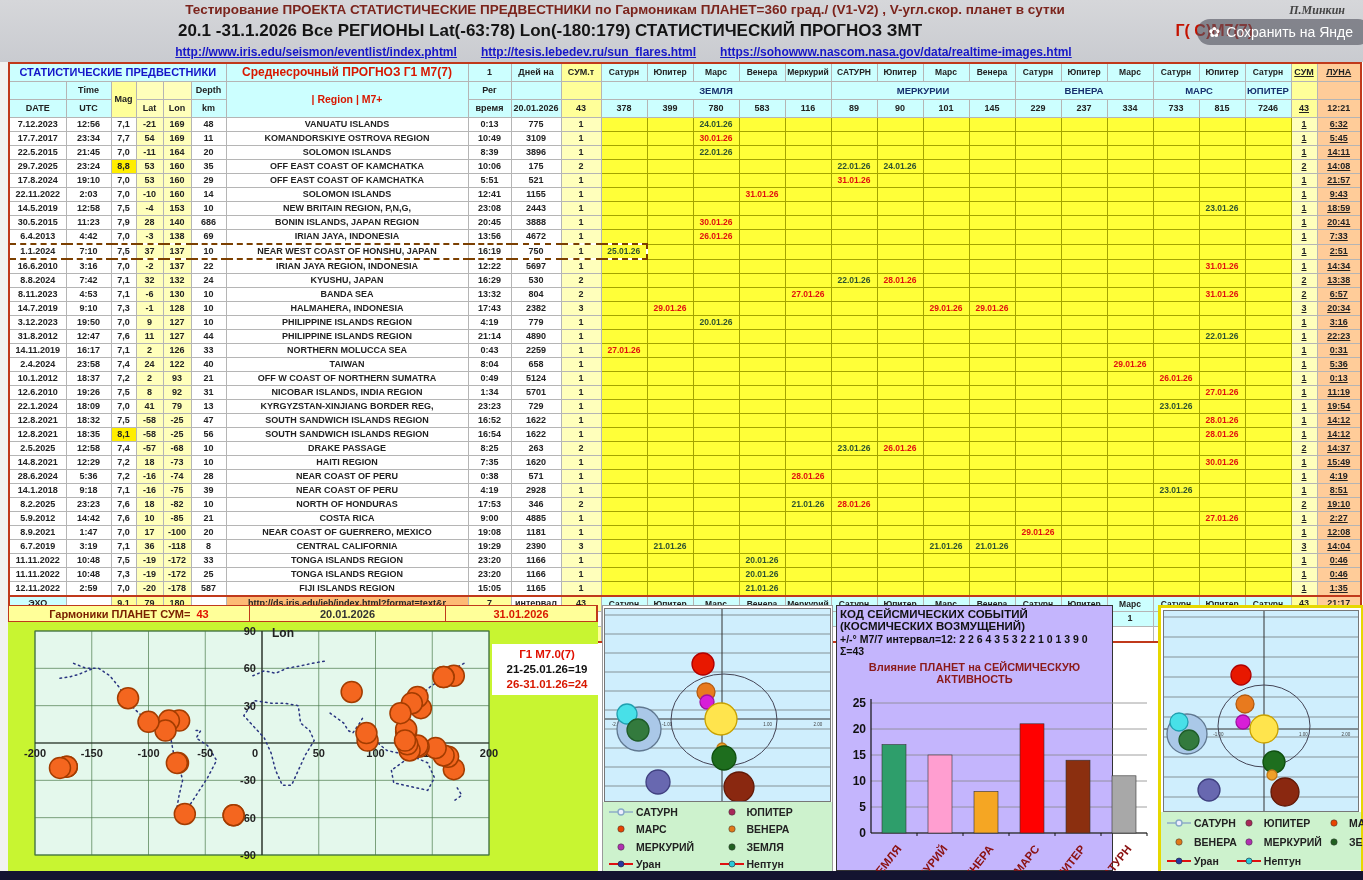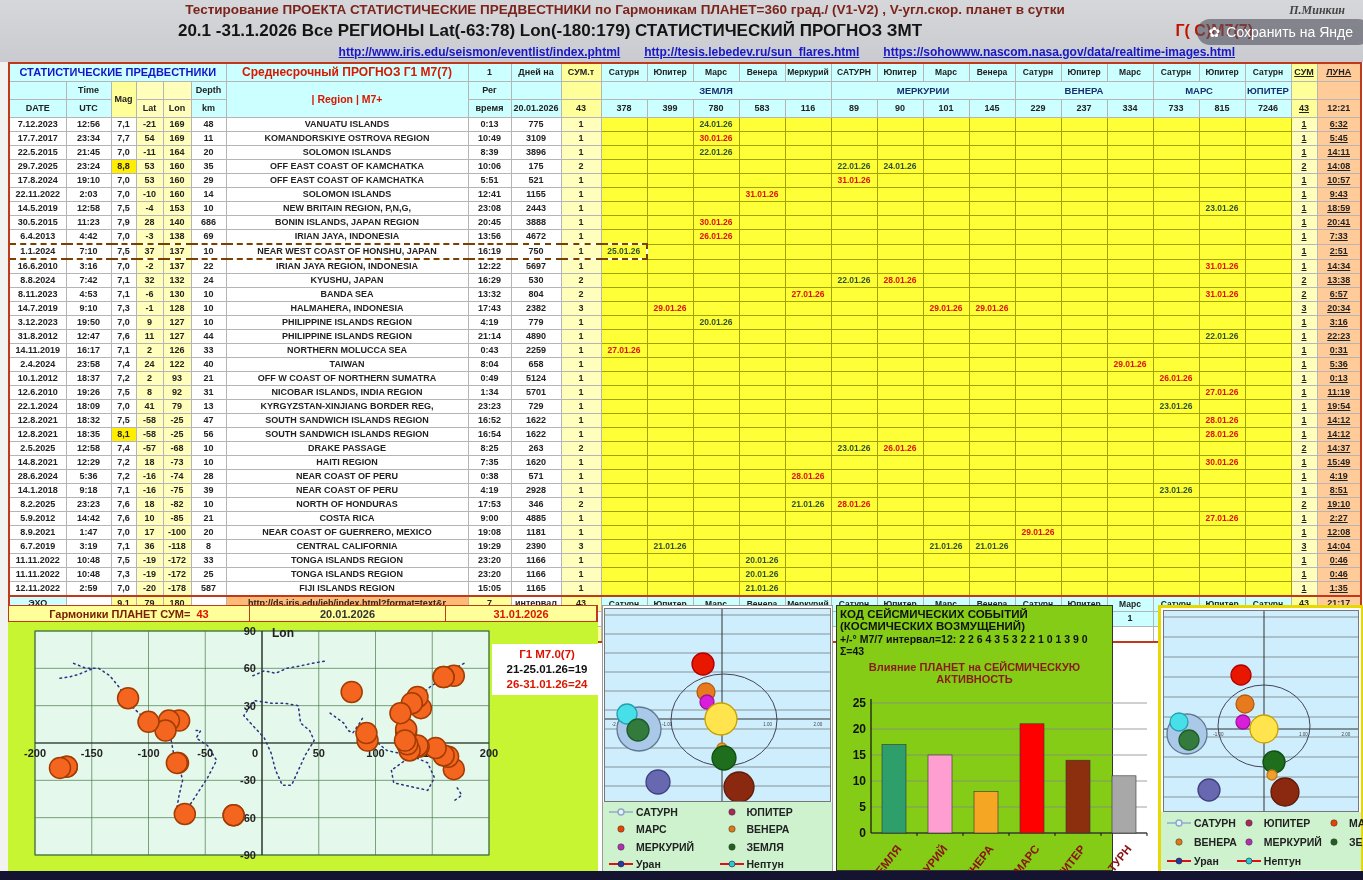--- a/index.html
+++ b/index.html
@@ -10,21 +10,21 @@
           background:linear-gradient(#d6d7da,#c9cbd0);text-decoration:underline;}
   #line1{position:absolute;left:0;top:2px;width:1250px;text-align:center;
          font:bold 13.5px "Liberation Sans",sans-serif;color:#7b241c;}
   #author{position:absolute;right:18px;top:3px;font:italic bold 12px "Liberation Serif",serif;color:#444;}
   #line2{position:absolute;left:0;top:21px;width:1100px;text-align:center;
          font:bold 17px "Liberation Sans",sans-serif;color:#141414;}
   #corner-red{position:absolute;right:110px;top:22px;font:bold 16px "Liberation Sans",sans-serif;color:#c41200;}
   #yadisk{position:absolute;right:-8px;top:19px;height:26px;padding:0 18px 0 12px;border-radius:14px;
           background:rgba(82,84,96,.62);color:#fff;font:14px "Liberation Sans",sans-serif;
           display:flex;align-items:center;gap:6px;}
-  #urls{position:absolute;left:0;top:42px;width:1247px;text-align:right;}
+  #urls{position:absolute;left:0;top:42px;width:1247px;text-align:center;}
   #urls a{font:bold 12px "Liberation Sans",sans-serif;color:#1717c8;text-decoration:underline;margin:0 12px;}
   
   #tblwrap{position:absolute;left:8px;top:62px;}
   table.t{border-collapse:collapse;table-layout:fixed;width:1352px;border:2px solid #c0391b;}
   .t th,.t td{border:1px solid #b5b5b5;padding:0;height:13px;overflow:hidden;white-space:nowrap;
      text-align:center;font:bold 9px/1.05 "Liberation Sans",sans-serif;color:#222;}
   .t thead th{height:17px;}
   .cy{background:#ccffff;} .yl{background:#ffffbb;} .gy{background:#ffff38;border-color:#a3a300 !important;}
   .sl{background:#ffcc99;} .wh{background:#ffffff;} .pyl{background:#ffff99;}
   .red{color:#d81800;} .blue{color:#0f0fc0;} .drk{color:#7a2000;}
@@ -40,21 +40,21 @@
   .rline{border-top:2px solid #c0391b !important;}
   .urlc{background:#fdba74;text-align:left;padding-left:3px;color:#1717c8;text-decoration:underline;}
   
   .panel{position:absolute;top:605px;height:266px;box-sizing:border-box;}
   #panelA{left:8px;width:590px;}
   #mapHead{display:flex;height:17px;background:#ffff99;border:1px solid #c0391b;box-sizing:border-box;}
   #mapHead div{border-right:1px solid #c0391b;display:flex;align-items:center;justify-content:center;
       font:bold 11px "Liberation Sans",sans-serif;color:#7a2000;}
   #mapArea{position:relative;height:249px;background:#c8f531;}
   #panelB{left:602px;width:231px;background:#fff;border:1px solid #9a9a9a;}
-  #panelC{left:836px;width:277px;background:#84cc16;border:1px solid #333;}
+  #panelC{left:836px;width:277px;background:#c4b5fd;border:1px solid #333;}
   #panelD{left:1158px;width:205px;background:#fff;border-top:3px solid #e6d800;
           border-left:3px solid #e6d800;border-right:2px solid #e6d800;}
   .leg{background:#cdf2cd;display:grid;padding:4px 2px 2px 6px;row-gap:5px;}
   .leg .it{display:flex;align-items:center;gap:3px;font:bold 10.5px "Liberation Sans",sans-serif;color:#222;}
   #chartHdr{font:bold 11.5px "Liberation Sans",sans-serif;color:#111;padding:2px 0 0 3px;}
   #chartSub{font:bold 10.5px "Liberation Sans",sans-serif;color:#111;padding:1px 0 0 3px;}
   #chartTitle{font:bold 11px "Liberation Sans",sans-serif;color:#8b1a1a;text-align:center;padding-top:4px;}
   #botstrip{position:absolute;left:0;top:871px;width:1363px;height:9px;background:#141430;}
   #leftstrip{position:absolute;left:0;top:62px;width:8px;height:809px;background:#f2f2f0;}
 </style>
@@ -316,21 +316,21 @@
             <td class="gy"></td>
             <td class="gy"></td>
             <td class="gy"></td>
             <td class="gy grp"></td>
             <td class="gy"></td>
             <td class="gy"></td>
             <td class="gy grp"></td>
             <td class="gy"></td>
             <td class="gy grp"></td>
             <td class="yl sumv">1</td>
-            <td class="sl lunv">10:57</td>
+            <td class="sl lunv">21:57</td>
           </tr>
           <tr>
             <td class="wh datec">22.11.2022</td>
             <td class="wh">2:03</td>
             <td class="wh red">7,0</td>
             <td class="yl latc">-10</td>
             <td class="yl">160</td>
             <td class="wh">14</td>
             <td class="wh regc">SOLOMON ISLANDS</td>
             <td class="wh">12:41</td>

